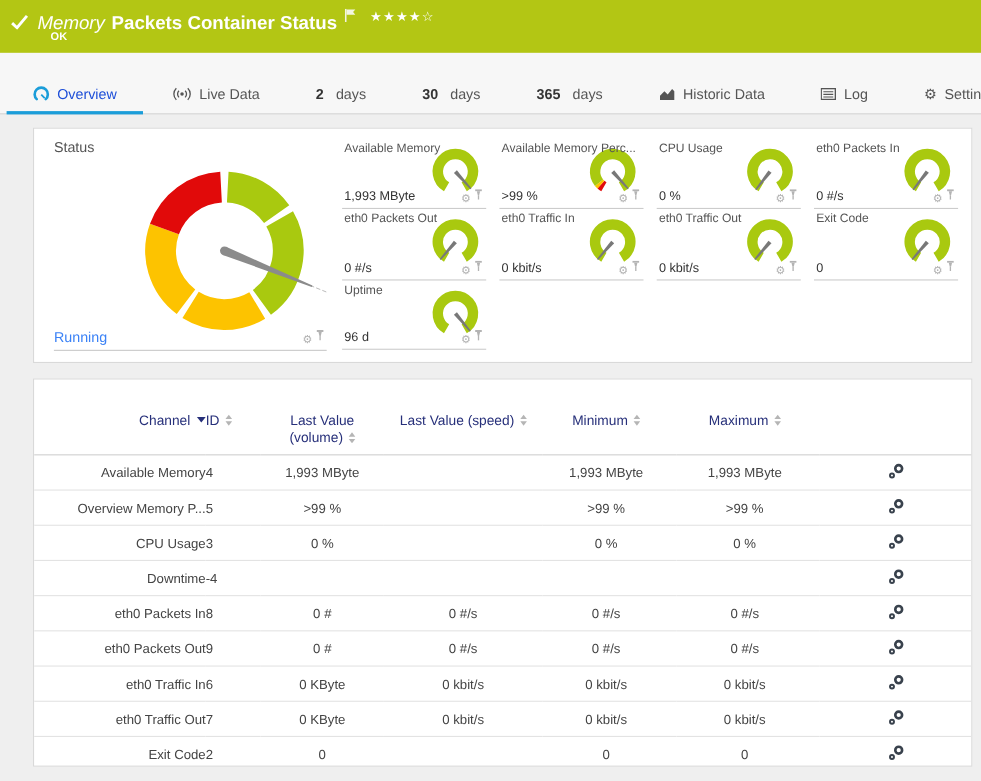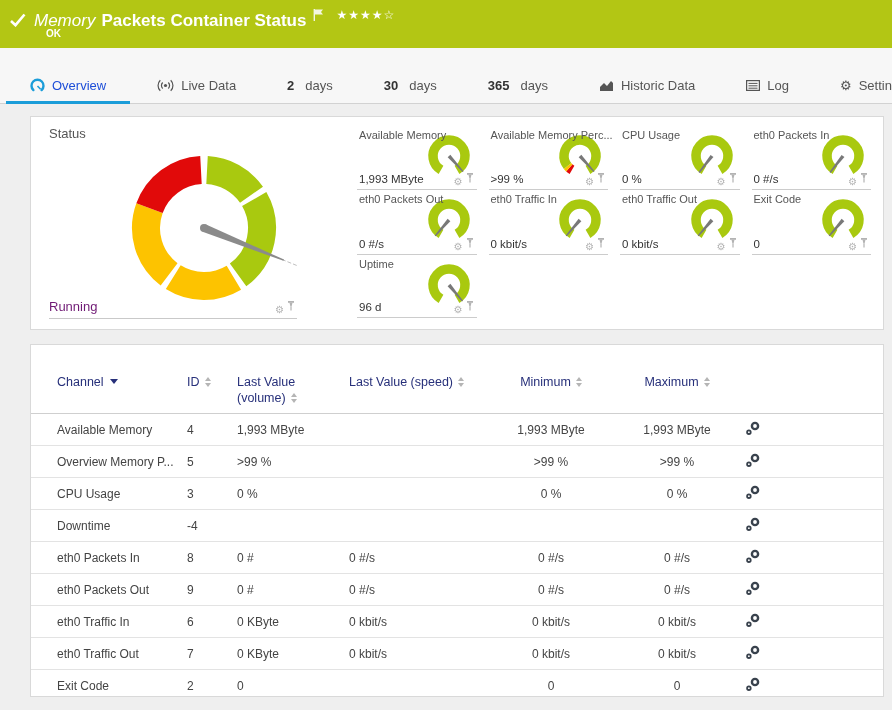--- a/index.html
+++ b/index.html
@@ -21,48 +21,48 @@
   .tabs { display:flex; padding-left:30px; gap:51px; }
   .tab { position:relative; padding-bottom:10px; font-size:13px; color:#555; display:flex; align-items:center; gap:7px; white-space:nowrap; cursor:pointer; }
   .tab .bold-num { font-weight:bold; color:#333; margin-right:4px; }
   .tab.active { color:#1d4ed8; }
   .tab.active::after { content:""; position:absolute; left:-24px; right:-24px; bottom:-1px; height:3px; background:#1b9dd9; }
   .tab .gear-char { font-size:13px; line-height:10px; }
 
   
   .content { padding:12px 8px 0 30px; }
   .panel { background:#fff; border:1px solid #d9d9d9; width:854px; }
-  .panel.status { height:214px; margin-bottom:14px; display:flex; position:relative;gap:46px; }
+  .panel.status { height:214px; margin-bottom:14px; display:flex; position:relative; }
 
   .status-main { width:280px; position:relative; }
   .status-cell { position:absolute; left:18px; top:9px; width:248px; height:193px; border-bottom:1px solid #c9c9c9; }
   .status-title { font-size:13px; color:#555; }
-  .status-value { position:absolute; left:0; bottom:4px; font-size:13px; color:#701a75; }
+  .status-value { position:absolute; left:0; bottom:4px; font-size:13px; color:#3b82f6; }
   .status-gauge { position:absolute; left:62px; top:14px; }
   .status-icons { position:absolute; right:2px; bottom:3px; display:flex; align-items:flex-end; gap:3px; }
 
   .gauge-grid { flex:1; display:grid; grid-template-columns:repeat(4,1fr); grid-template-rows:64px 65px 63px; padding-top:9px; }
   .gauge-cell { position:relative; margin-right:12px; border-bottom:1px solid #cccccc; }
   .g-title { position:absolute; left:2px; top:3px; font-size:11px; color:#555; white-space:nowrap; z-index:2; }
   .g-svg { position:absolute; right:2px; top:5px; line-height:0; }
   .g-value { position:absolute; left:2px; bottom:4px; font-size:11.5px; color:#333; white-space:nowrap; }
   .g-icons { position:absolute; right:3px; bottom:2px; display:flex; align-items:flex-end; gap:3px; z-index:2; }
   .mini-gear { font-size:10px; color:#b3b3b3; line-height:10px; }
 
   
   .panel.table-panel { height:353px; overflow:hidden; }
   table { width:100%; border-collapse:collapse; table-layout:fixed; }
   col.c-channel{width:156px;} col.c-id{width:50px;} col.c-vol{width:112px;}
   col.c-speed{width:144px;} col.c-min{width:122px;} col.c-max{width:130px;} col.c-act{width:140px;}
   th { font-weight:normal; font-size:12.5px; color:#27307a; vertical-align:top; padding-top:30px; padding-bottom:8px; border-bottom:1px solid #cfcfcf; cursor:pointer; }
   th .l2 { margin-top:2px; }
   td { font-size:12px; color:#444; padding:7px 0 6px; border-bottom:1px solid #e3e3e3; white-space:nowrap; }
-  .al { text-align:left; } .ac { text-align:left; } .ar { text-align:center; padding-right:6px; }
+  .al { text-align:left; } .ac { text-align:center; } .ar { text-align:center; padding-right:6px; }
   th.ar, td.ar { padding-right:6px; }
-  td.c0, th.c0 { padding-left:26px; }
+  td.c0, th.c0 { padding-left:26px;text-align:right; }
   .sort-both { display:inline-block; vertical-align:-1px; margin-left:5px; }
   .sort-both i { display:block; width:0; height:0; border-left:3.5px solid transparent; border-right:3.5px solid transparent; }
   .sort-both .up { border-bottom:4px solid #b5b5b5; margin-bottom:2px; }
   .sort-both .dn { border-top:4px solid #b5b5b5; }
   .sort-desc { display:inline-block; width:0; height:0; border-left:4px solid transparent; border-right:4px solid transparent; border-top:5px solid #27307a; margin-left:6px; vertical-align:2px; }
   .row-gears { cursor:pointer; }
 </style>
 </head>
 <body>
 

